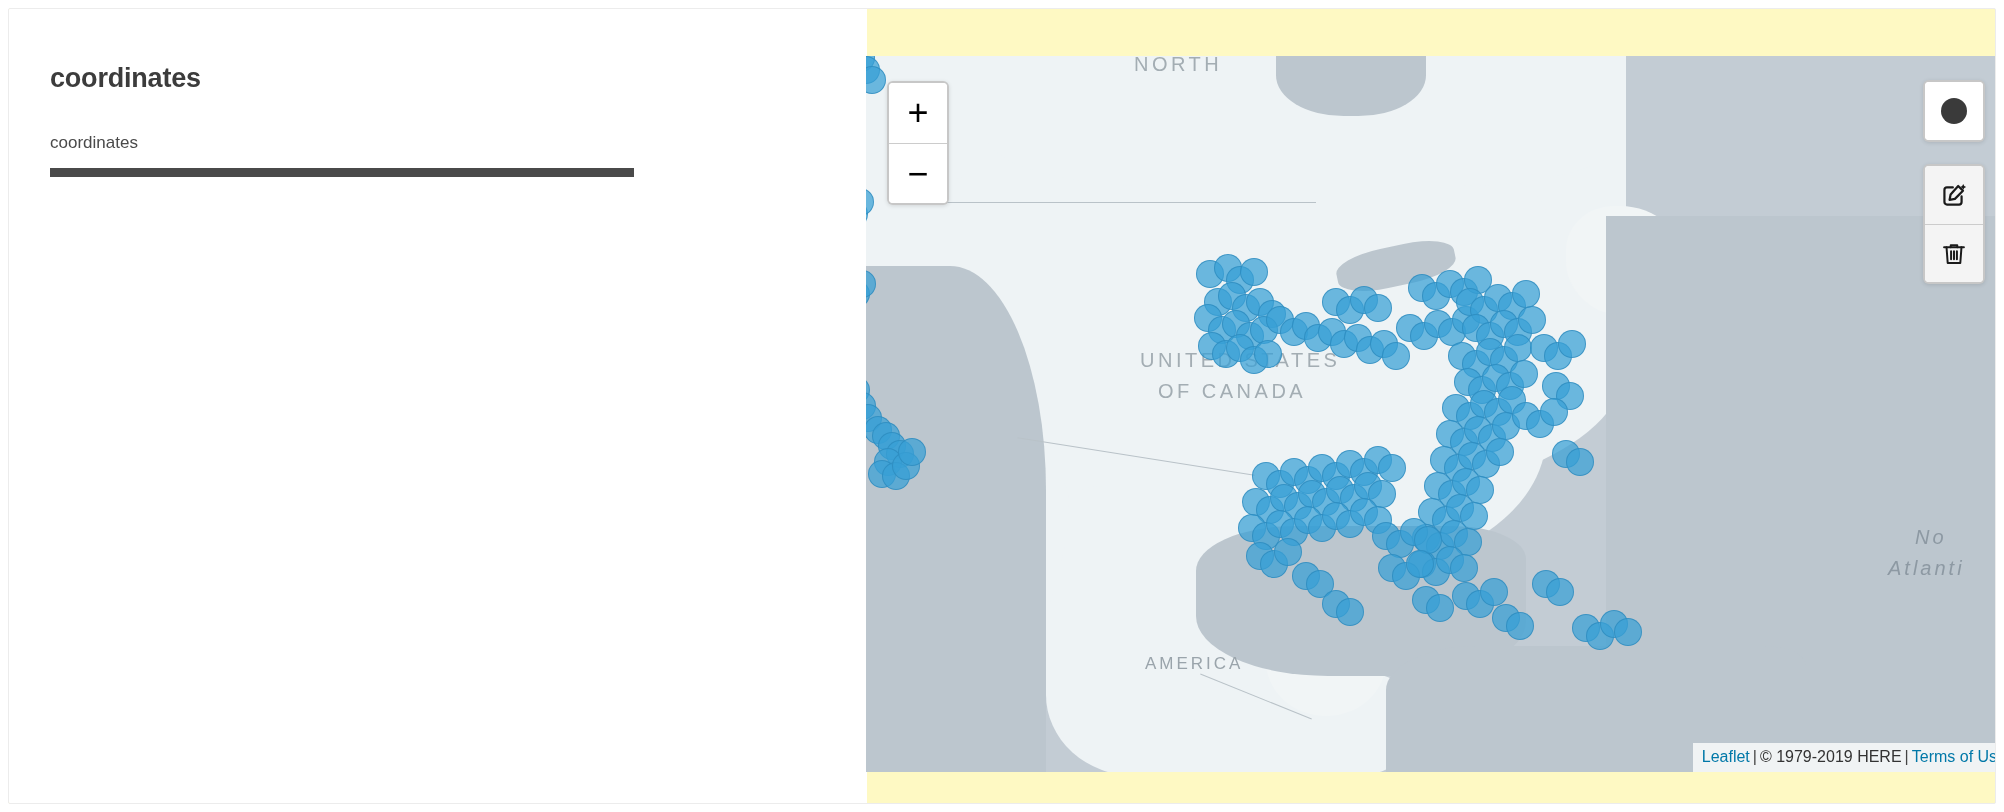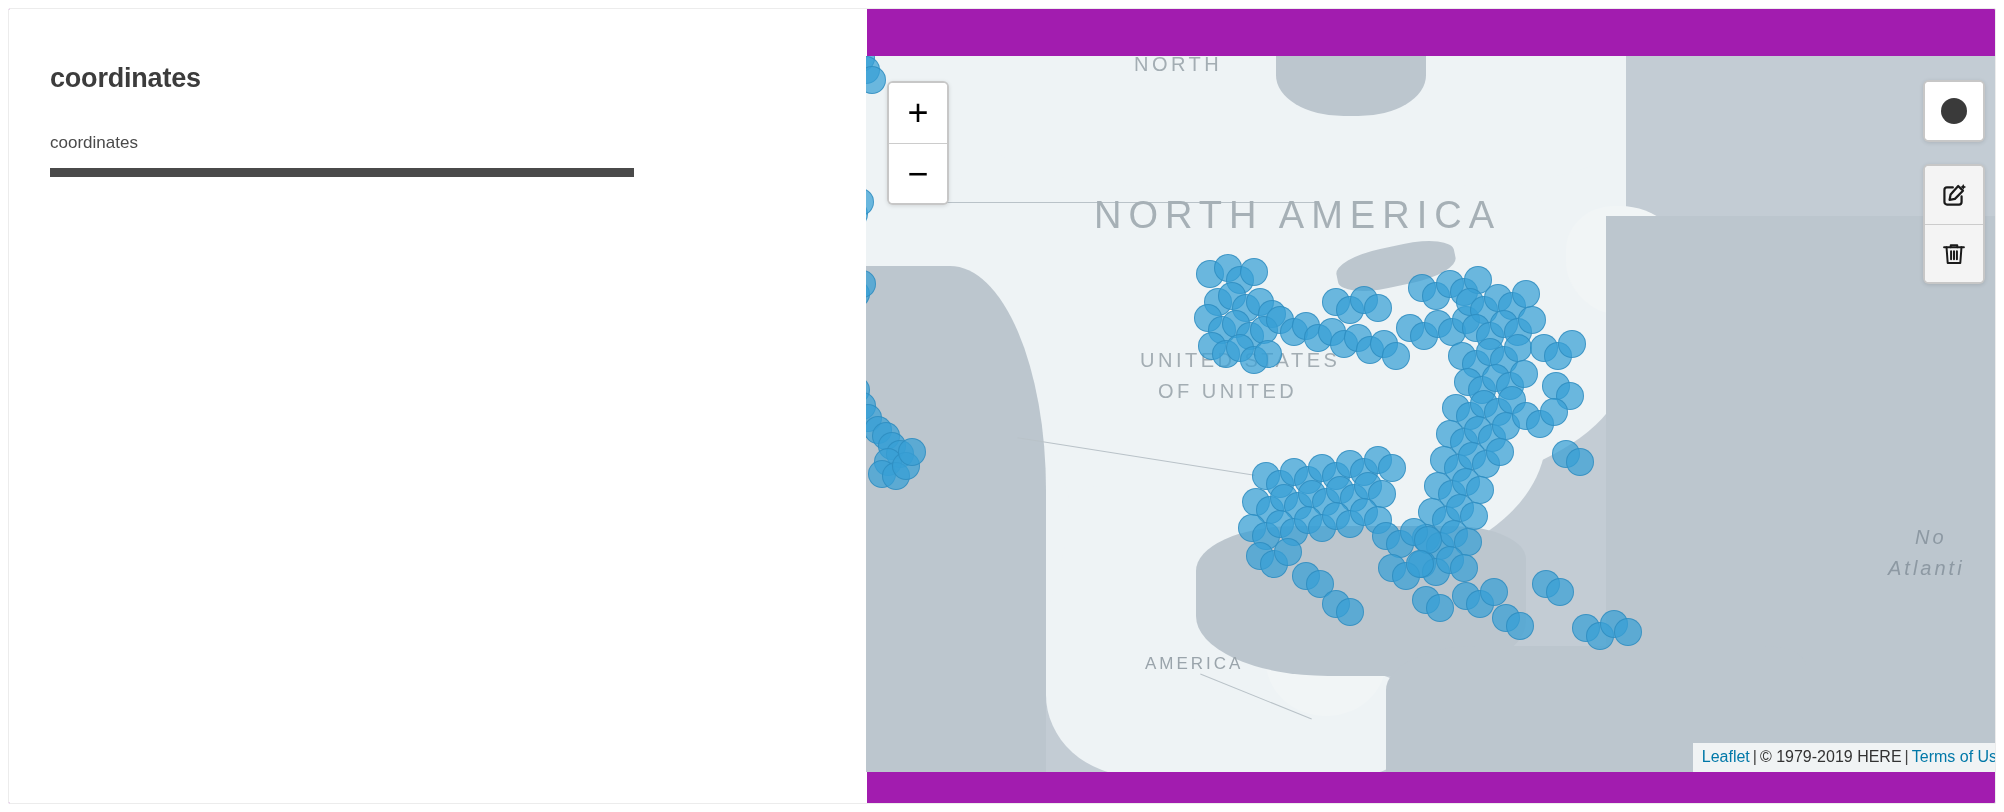--- a/index.html
+++ b/index.html
@@ -8,21 +8,21 @@
     width: 2004px; height: 812px;
     background: #ffffff;
     font-family: "Liberation Sans", sans-serif;
     overflow: hidden;
   }
 
   .page-card {
     position: absolute;
     left: 8px; top: 8px;
     width: 1988px; height: 796px;
-    background: #a21caf;
+    background: #fef9c3;
     border: 1px solid #ececec;
     border-radius: 2px;
     overflow: hidden;
   }
 
   
   .left-panel {
     position: absolute;
     left: 0; top: 0;
     width: 858px; height: 100%;
@@ -264,24 +264,23 @@
                   border-radius: 0 0 45% 45%;"></div>
       <div class="ocean-shade" style="left:470px; top:190px; width:120px; height:40px;
                   border-radius: 40%; transform: rotate(-12deg);"></div>
 
       <div class="border-line" style="left:30px; top:146px; width:420px;"></div>
       <div class="border-line" style="left:150px; top:400px; width:240px; transform: rotate(9deg);"></div>
       <div class="border-line" style="left:330px; top:640px; width:120px; transform: rotate(22deg);"></div>
 
       <div class="map-label label-country" style="left:268px; top:-7px;">NORTH</div>
 
-      <div class="map-label label-continent" style="left:228px; top:138px;">NORTH AMERICA</div>
 
       <div class="map-label label-country" style="left:274px; top:289px;">UNITED STATES</div>
-      <div class="map-label label-country" style="left:292px; top:320px;">OF UNITED</div>
+      <div class="map-label label-country" style="left:292px; top:320px;">OF CANADA</div>
 
       <div class="map-label label-country-sm" style="left:279px; top:598px;">AMERICA</div>
 
       <div class="map-label label-ocean" style="left:1049px; top:466px;">No</div>
       <div class="map-label label-ocean" style="left:1022px; top:497px;">Atlanti</div>
 
       <div id="marker-layer" style="position:absolute; inset:0;">
           <div class="pt" style="left: -19px; top: -12px; width: 28px; height: 28px;"></div>
           <div class="pt" style="left: -14px; top: 0px; width: 28px; height: 28px;"></div>
           <div class="pt" style="left: -8px; top: 10px; width: 28px; height: 28px;"></div>

